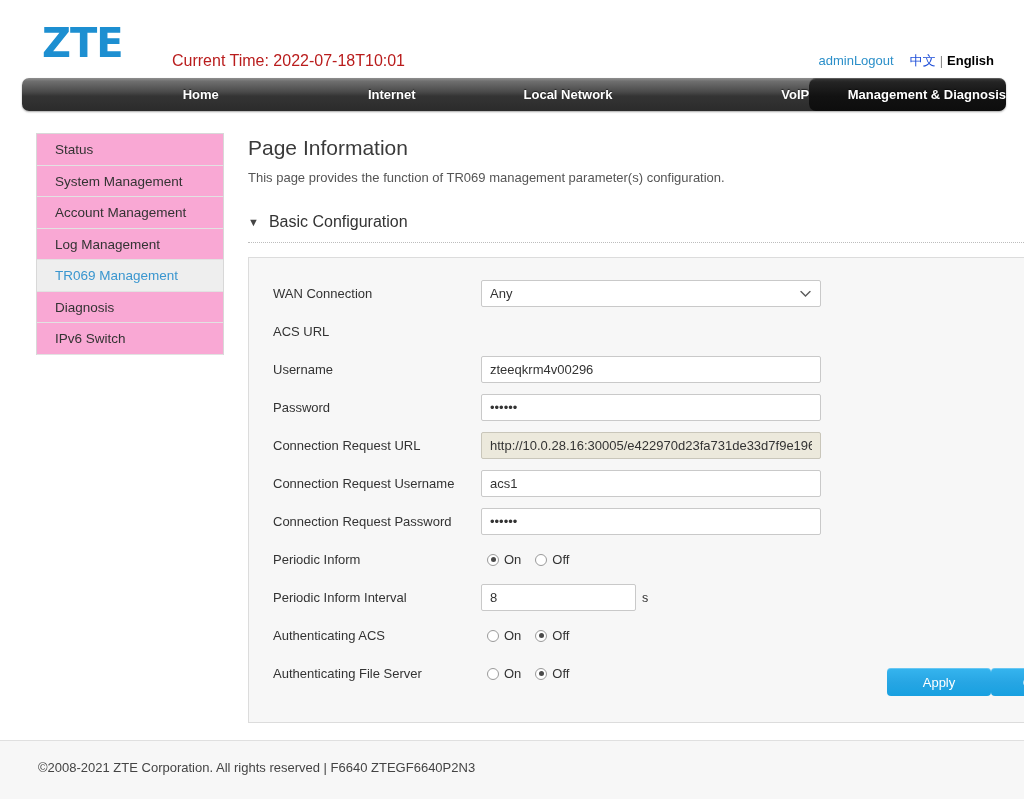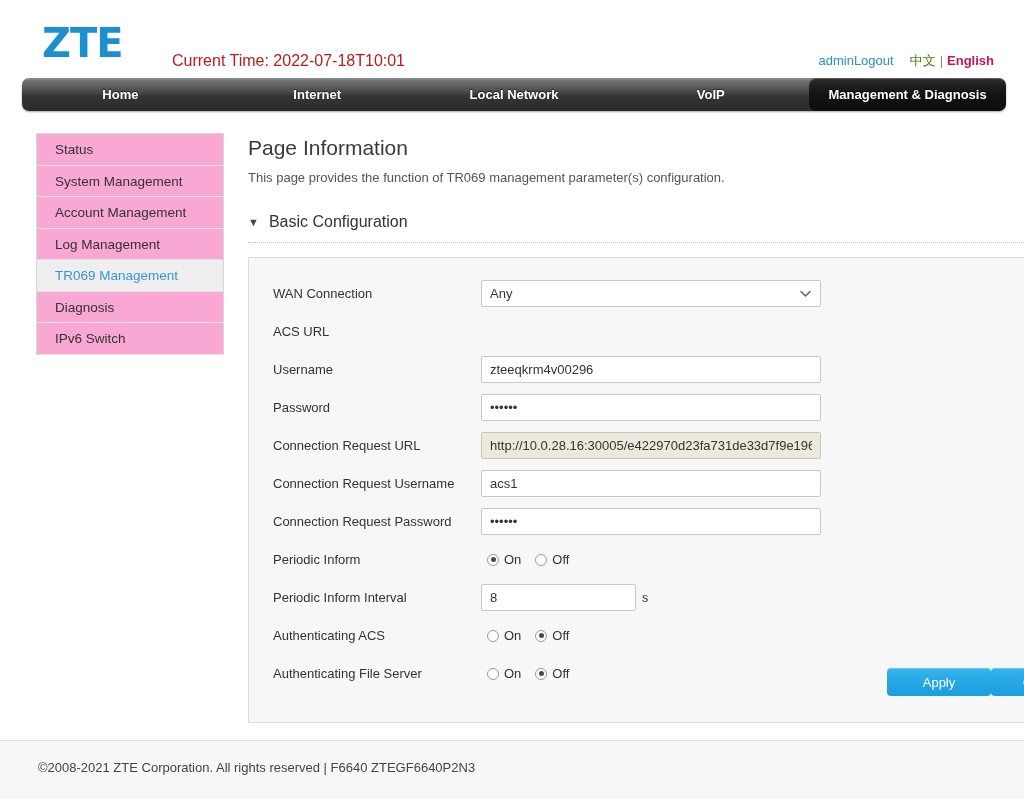--- a/index.html
+++ b/index.html
@@ -22,34 +22,34 @@
   .current-time {
     position: absolute; left: 172px; top: 52px;
     font-size: 16px; color: #b91c1c;
   }
   .header-links {
     position: absolute; right: 30px; top: 52px;
     font-size: 13px; color: #333; white-space: nowrap;
   }
   .header-links a { color: #2b8fc9; text-decoration: none; }
   .header-links .sep { color: #888; margin: 0 4px; }
-  .header-links .lang-cn { color: #4d7c0f; margin-left: 16px; font-family:"DejaVu Sans", sans-serif;}
-  .header-links .lang-en { color: #be185d; font-weight: bold; }
+  .header-links .lang-cn { color: #1d4ed8; margin-left: 16px; font-family:"DejaVu Sans", sans-serif;}
+  .header-links .lang-en { color: #000000; font-weight: bold; }
   .header-links .logout { }
 
   
   .navwrap { position: absolute; left: 22px; top: 78px; width: 984px; height: 33px; }
   .nav {
     position: relative; width: 984px; height: 33px; border-radius: 7px;
     background: linear-gradient(to bottom, #8e8e8e 0%, #6f6f6f 10%, #4a4a4a 42%, #343434 55%, #2b2b2b 100%);
     box-shadow: 0 1px 2px rgba(0,0,0,.35);
     display: flex; align-items: stretch; overflow: hidden;
   }
   .nav-item {
-    flex: 1; display: flex; align-items: center; justify-content: center;
+    flex: 1; display: flex; align-items: center; justify-content: flex-end;
     color: #ffffff; font-size: 13px; font-weight: bold; text-shadow: 0 -1px 1px rgba(0,0,0,.6);
     cursor: pointer;
   }
   .nav-item.active {
     background: linear-gradient(to bottom, #3a3a3a 0%, #242424 12%, #121212 55%, #0d0d0d 100%);
     border-radius: 7px;
     box-shadow: inset 0 1px 0 rgba(255,255,255,.18);
   }
 
   

